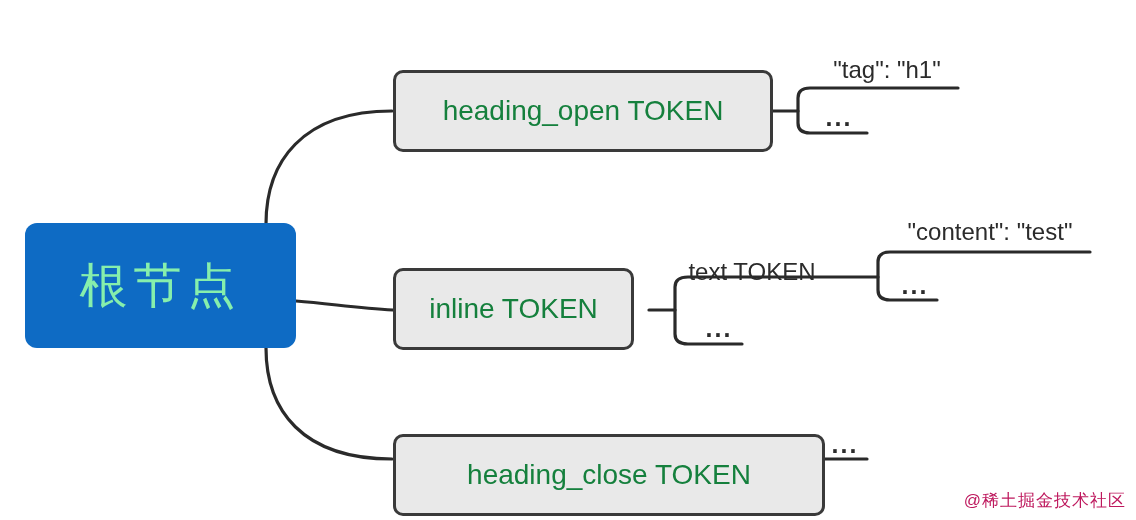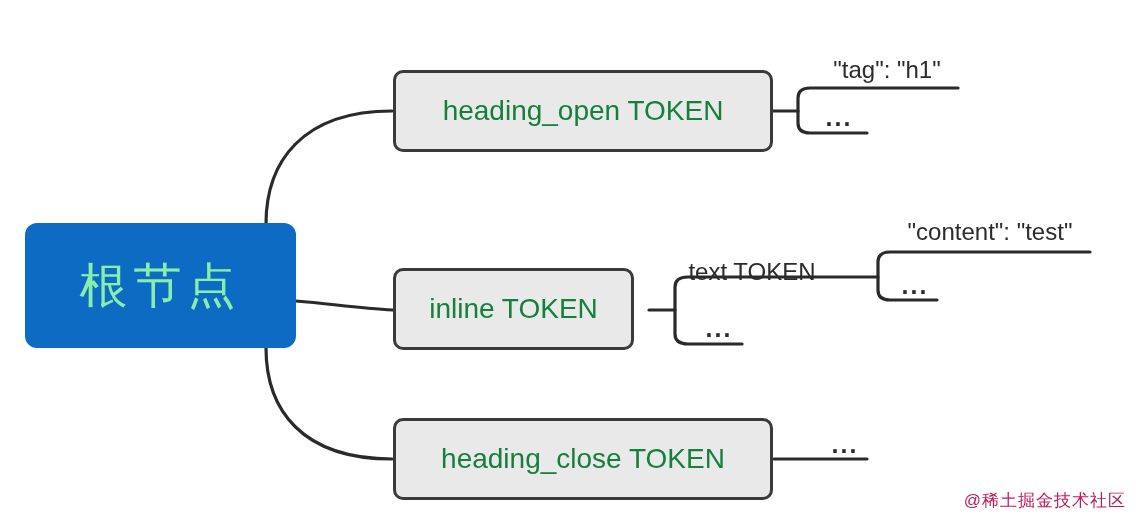--- a/index.html
+++ b/index.html
@@ -41,21 +41,21 @@
     display:flex;
     align-items:center;
     justify-content:center;
     color:#86efac;
     font-size:48px;
     letter-spacing:6px;
     box-sizing:border-box;
   }
   .node-heading-open{left:393px;top:70px;width:380px;height:82px;}
   .node-inline{left:393px;top:268px;width:241px;height:82px;}
-  .node-heading-close{left:393px;top:418px;width:380px;height:82px;text-align:right;}
+  .node-heading-close{left:393px;top:434px;width:432px;height:82px;text-align:right;}
   .leaf-label{
     position:absolute;
     font-size:24px;
     color:#2B2B2B;
     text-align:center;
     white-space:nowrap;
     line-height:28px;
   }
   .ellipsis{
     position:absolute;

